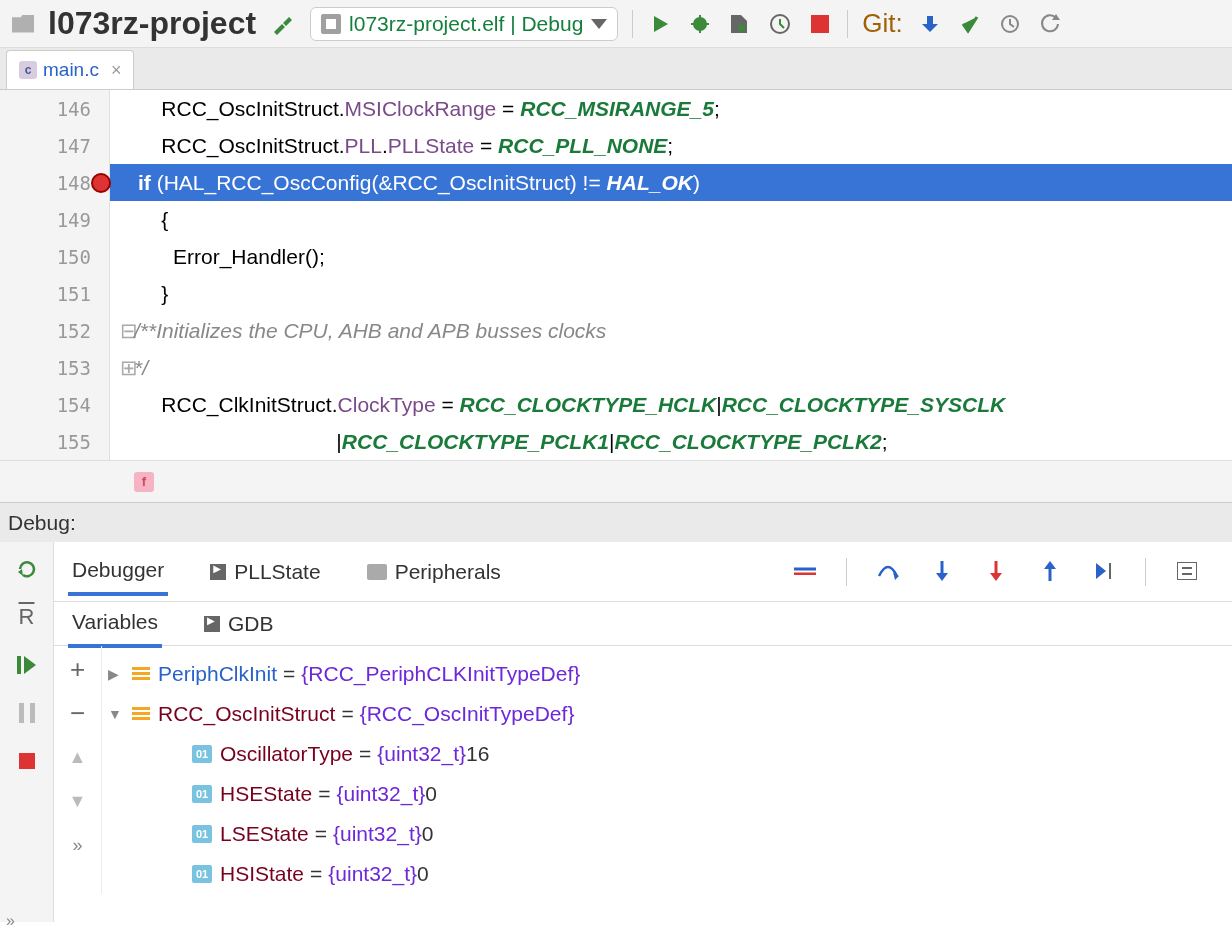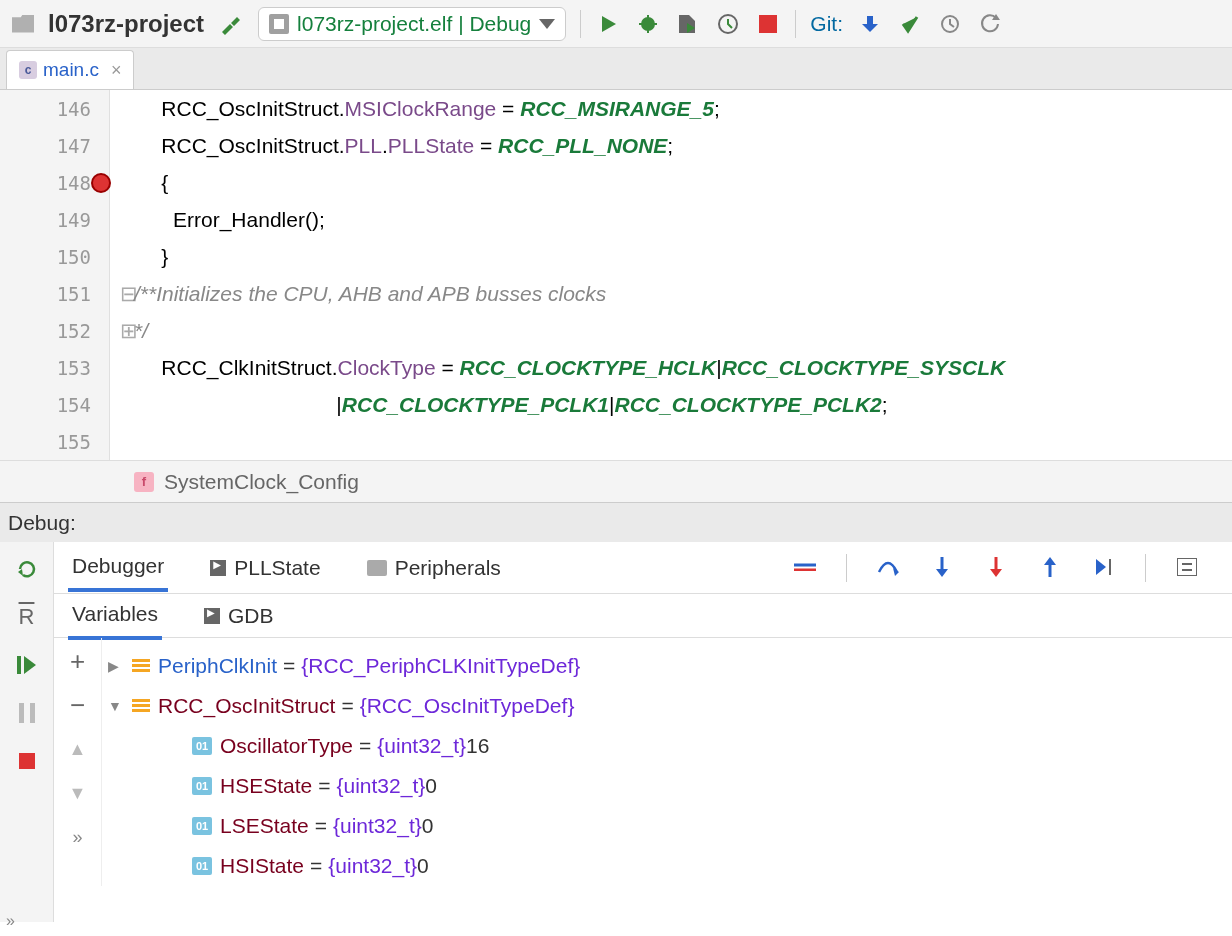--- a/index.html
+++ b/index.html
@@ -1,28 +1,28 @@
 <!DOCTYPE html>
 <html><head>
 <meta charset="utf-8">
 <style>
 * { margin:0; padding:0; box-sizing:border-box; font-family:-apple-system,BlinkMacSystemFont,"Segoe UI",sans-serif; }
 body { width:1232px; height:936px; background:#fff; overflow:hidden; font-size:19px; }
 .toolbar { height:48px; display:flex; align-items:center; padding:0 12px; gap:14px; border-bottom:1px solid #ddd; background:#f4f4f4; }
 .proj-icon { width:22px; height:18px; background:#b0b0b0; clip-path:polygon(0 15%,40% 15%,48% 0,100% 0,100% 100%,0 100%); }
-.proj-name { font-size:24px; font-weight:700; color:#333; }
+.proj-name { font-size:32px; font-weight:700; color:#333; }
 .hammer-icon svg { width:24px; height:24px; }
 .run-config { display:flex; align-items:center; gap:8px; border:1px solid #ccc; border-radius:6px; padding:4px 10px; background:#fff; }
 .chip-icon { width:20px; height:20px; background:#a0a0a0; border-radius:2px; position:relative; }
 .chip-icon::before { content:""; position:absolute; inset:5px; background:#fff; }
 .cfg-text { font-size:21px; color:#15803d; }
 .drop-tri { width:0; height:0; border-left:8px solid transparent; border-right:8px solid transparent; border-top:10px solid #666; }
 .tb-btn { width:26px; height:26px; display:flex; align-items:center; justify-content:center; cursor:pointer; }
 .sep { width:1px; height:28px; background:#ccc; }
-.git-lbl { font-size:21px; color:#0369a1; }
+.git-lbl { font-size:26px; color:#a16207; }
 .tabs { height:42px; display:flex; align-items:flex-end; background:#eaeaea; padding-left:6px; border-bottom:1px solid #ccc; }
 .tab { display:flex; align-items:center; gap:6px; padding:8px 12px; background:#fff; border:1px solid #ccc; border-bottom:none; border-radius:4px 4px 0 0; }
 .c-icon { width:18px; height:18px; background:#d8cde0; border-radius:3px; color:#4a5a9a; font-size:12px; font-weight:700; display:flex; align-items:center; justify-content:center; }
 .tab-name { color:#2962c9; font-size:19px; }
 .tab-x { color:#999; font-size:18px; margin-left:6px; }
 .editor { display:flex; height:370px; background:#fff; }
 .gutter { width:110px; background:#f4f4f4; border-right:1px solid #e0e0e0; }
 .grow { height:37px; display:flex; align-items:center; justify-content:flex-end; padding-right:18px; font-size:19px; color:#999; font-family:Menlo,Consolas,monospace; }
 .grow.bp { position:relative; }
 .grow.bp::after { content:""; position:absolute; right:-2px; width:16px; height:16px; background:#d33; border-radius:50%; border:2px solid #900; }
@@ -40,21 +40,21 @@
 .crumb-txt { font-size:21px; color:#666; }
 .dbg-hdr { height:40px; display:flex; align-items:center; padding-left:8px; gap:24px; background:#eaeaea; border-top:1px solid #ccc; }
 .dbg-lbl { font-size:21px; color:#333; }
 .dbg-tab { display:flex; align-items:center; gap:8px; padding:10px 6px; border-bottom:4px solid #3874d6; }
 .dbg-tab-txt { font-size:22px; color:#333; }
 .dbg-x { color:#aaa; font-size:17px; margin-left:4px; }
 .dbg-body { display:flex; height:380px; }
 .dbg-side { width:54px; background:#f4f4f4; border-right:1px solid #ddd; display:flex; flex-direction:column; align-items:center; gap:22px; padding-top:14px; }
 .side-btn { width:26px; height:26px; display:flex; align-items:center; justify-content:center; cursor:pointer; }
 .dbg-main { flex:1; }
-.sub-tabs { height:52px; display:flex; align-items:center; padding-left:14px; gap:38px; border-bottom:1px solid #ddd; }
+.sub-tabs { height:60px; display:flex; align-items:center; padding-left:14px; gap:38px; border-bottom:1px solid #ddd; }
 .sub-tab { font-size:21px; color:#333; padding:10px 4px; display:flex; align-items:center; gap:8px; }
 .sub-tab.active { border-bottom:4px solid #3874d6; font-weight:500; }
 .ter-icon { width:16px; height:16px; background:#666; position:relative; }
 .ter-icon::after { content:"▶"; position:absolute; left:3px; top:-1px; color:#fff; font-size:10px; }
 .per-icon { width:20px; height:16px; background:#aaa; border-radius:2px; }
 .act-icons { display:flex; gap:28px; margin-left:auto; padding-right:32px; }
 .sub-tabs2 { height:44px; display:flex; align-items:center; padding-left:14px; gap:38px; border-bottom:1px solid #ddd; }
 .vars-area { display:flex; }
 .vars-side { width:48px; display:flex; flex-direction:column; align-items:center; gap:18px; padding-top:10px; border-right:1px solid #eee; }
 .vtree { flex:1; padding-top:8px; }
@@ -160,33 +160,33 @@
       <div class="grow">150</div>
       <div class="grow">151</div>
       <div class="grow">152</div>
       <div class="grow">153</div>
       <div class="grow">154</div>
       <div class="grow">155</div>
     </div>
   <div class="code" id="code">
       <div class="cline">    RCC_OscInitStruct.<span class="id">MSIClockRange</span> = <span class="macro">RCC_MSIRANGE_5</span>;</div>
       <div class="cline">    RCC_OscInitStruct.<span class="id">PLL</span>.<span class="id">PLLState</span> = <span class="macro">RCC_PLL_NONE</span>;</div>
+      <div class="cline hl">    <span class="kw">if</span> (HAL_RCC_OscConfig(&amp;RCC_OscInitStruct) != <span class="macro">HAL_OK</span>)</div>
       <div class="cline">    {</div>
       <div class="cline">      Error_Handler();</div>
       <div class="cline">    }</div>
       <div class="cline"><span class="fold">⊟</span>    <span class="cmt">/**Initializes the CPU, AHB and APB busses clocks</span></div>
       <div class="cline"><span class="fold">⊞</span>    <span class="cmt">*/</span></div>
       <div class="cline">    RCC_ClkInitStruct.<span class="id">ClockType</span> = <span class="macro">RCC_CLOCKTYPE_HCLK</span>|<span class="macro">RCC_CLOCKTYPE_SYSCLK</span></div>
       <div class="cline">                                  |<span class="macro">RCC_CLOCKTYPE_PCLK1</span>|<span class="macro">RCC_CLOCKTYPE_PCLK2</span>;</div>
     </div>
 </div>
 
 <div class="crumb">
   <span class="f-icon">f</span>
-  <span class="crumb-txt">SystemClock_Config</span>
 </div>
 
 <div class="dbg-hdr">
   <span class="dbg-lbl">Debug:</span>
 </div>
 
 <div class="dbg-body">
   <div class="dbg-side">
     <span class="side-btn">
         <svg width="22" height="22">

